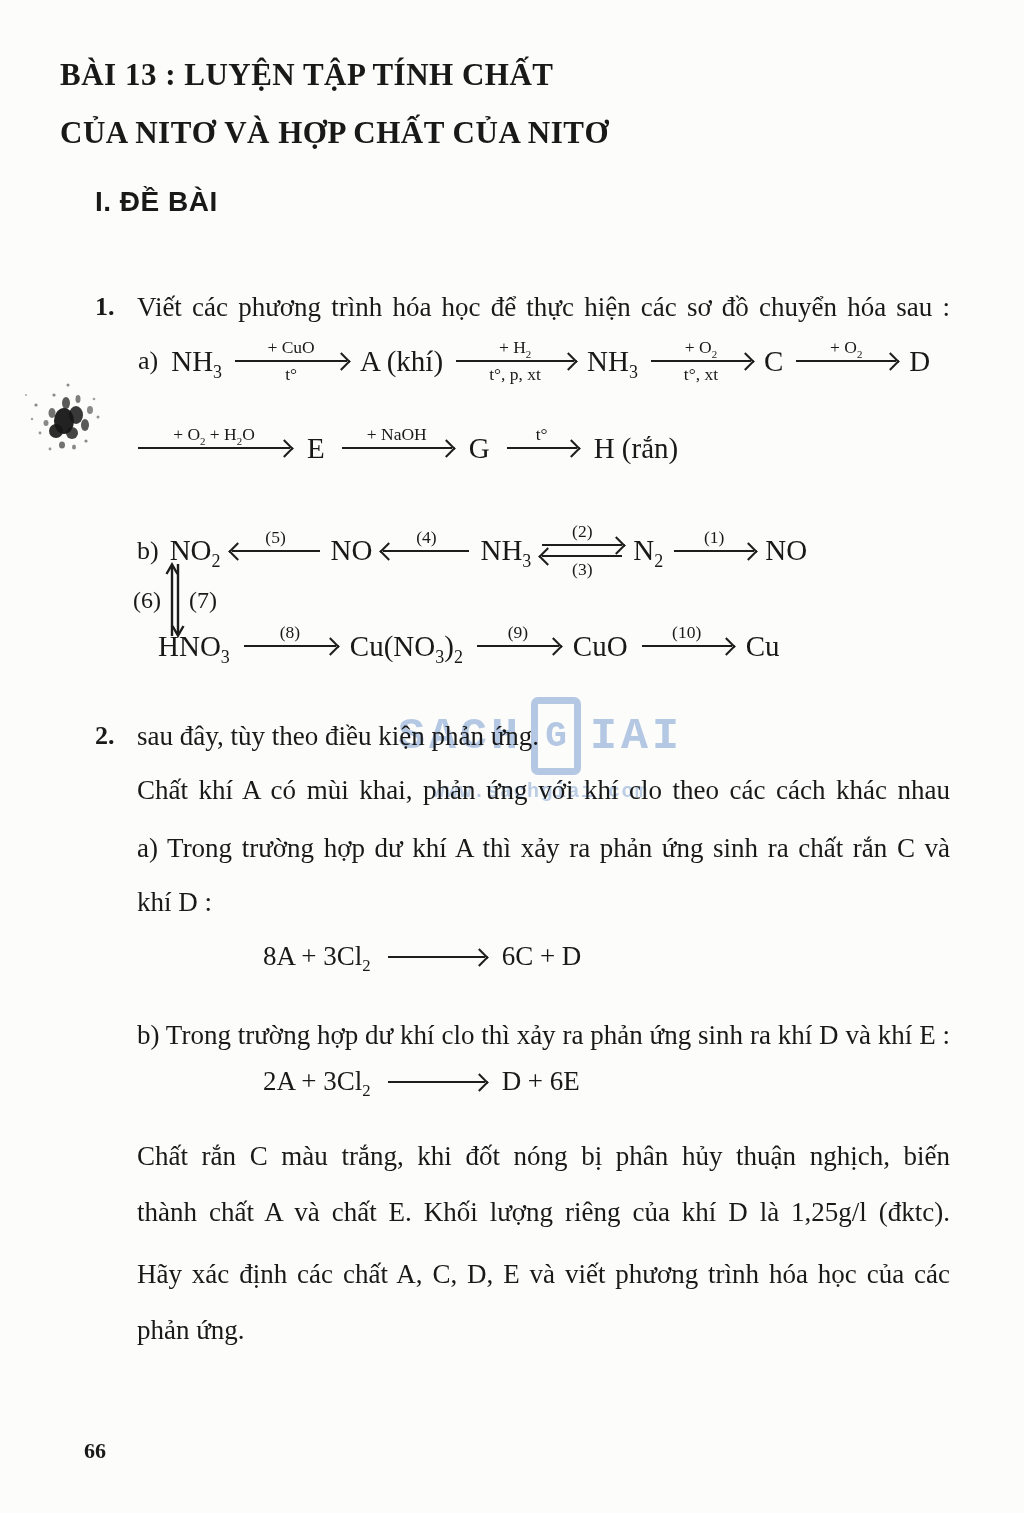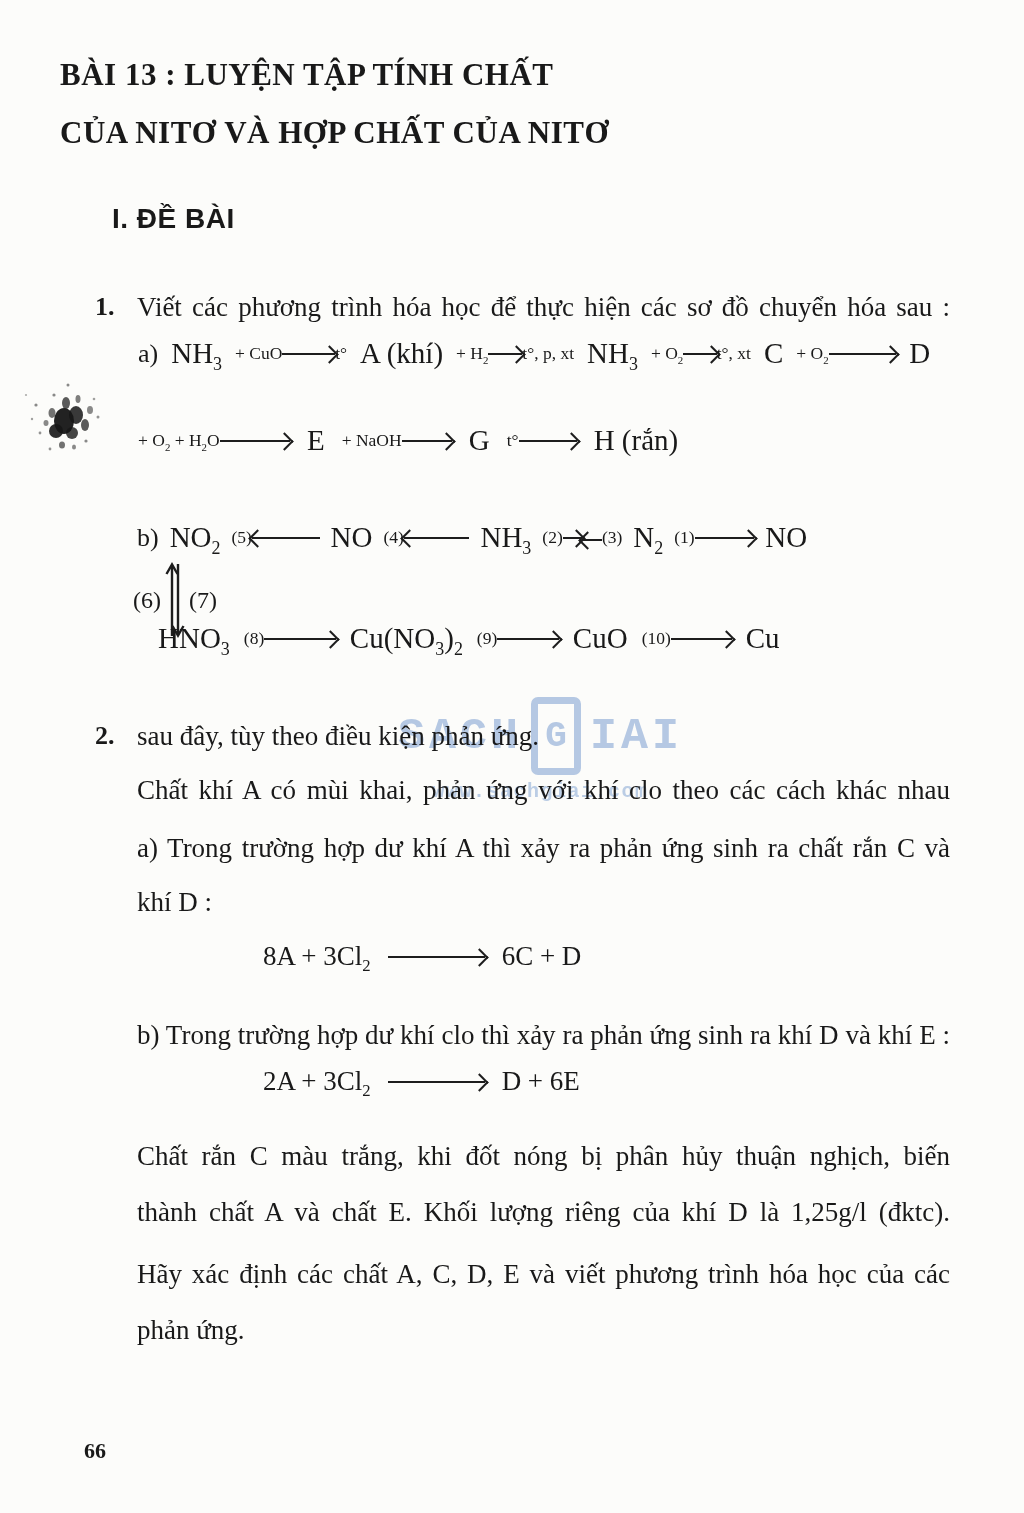--- a/index.html
+++ b/index.html
@@ -5,34 +5,34 @@
   html,body{margin:0;padding:0;background:#e8e8e6;}
   .page{
     position:relative;width:1024px;height:1513px;margin:0 auto;
     background:#fcfcfa;overflow:hidden;color:#191919;
     font-family:"Liberation Serif",serif;
   }
   
   .title{position:absolute;left:60px;right:30px;margin:0;text-align:left;
     font-family:"Liberation Serif",serif;font-weight:700;font-size:31px;letter-spacing:.5px;}
   .t1{top:57px;} .t2{top:115px;}
-  .sec{position:absolute;left:95px;top:186px;margin:17px;
+  .sec{position:absolute;left:95px;top:186px;margin:0;
     font-family:"Liberation Sans",sans-serif;font-weight:700;font-size:28px;letter-spacing:.5px;}
   
   .pnum{position:absolute;left:95px;font-weight:700;font-size:26px;line-height:54px;}
   .ptext{position:absolute;left:137px;right:74px;font-size:27px;line-height:54px;}
   .line{overflow:hidden;}
   .just{text-align:justify;text-align-last:justify;}
   .lh56{line-height:56px;}
   
   .rxnrow{position:absolute;display:flex;align-items:center;gap:13px;white-space:nowrap;}
   .sp{font-size:29px;}
   .lbl{font-size:26px;}
   sub{font-size:.62em;line-height:0;}
-  .rx{display:inline-flex;flex-direction:row;align-items:center;justify-content:center;flex:0 0 auto;}
+  .rx{display:inline-flex;flex-direction:column;align-items:center;justify-content:center;flex:0 0 auto;}
   .lab{font-size:17.5px;line-height:21px;height:21px;white-space:nowrap;}
   .shaft{display:block;position:relative;height:2px;background:#1d1d1d;width:100%;margin:2px 0;}
   .shaft::after{content:"";position:absolute;right:-1px;top:-5px;width:11px;height:11px;
     border-top:2.4px solid #1d1d1d;border-right:2.4px solid #1d1d1d;transform:rotate(45deg);}
   .shaft.left::after{right:auto;left:-1px;border-right:none;border-left:2.4px solid #1d1d1d;transform:rotate(-45deg);}
   .gap6{margin-top:7px;}
   
   .vgroup{position:absolute;display:flex;align-items:center;gap:2px;}
   .vlab{font-size:24px;}
   

